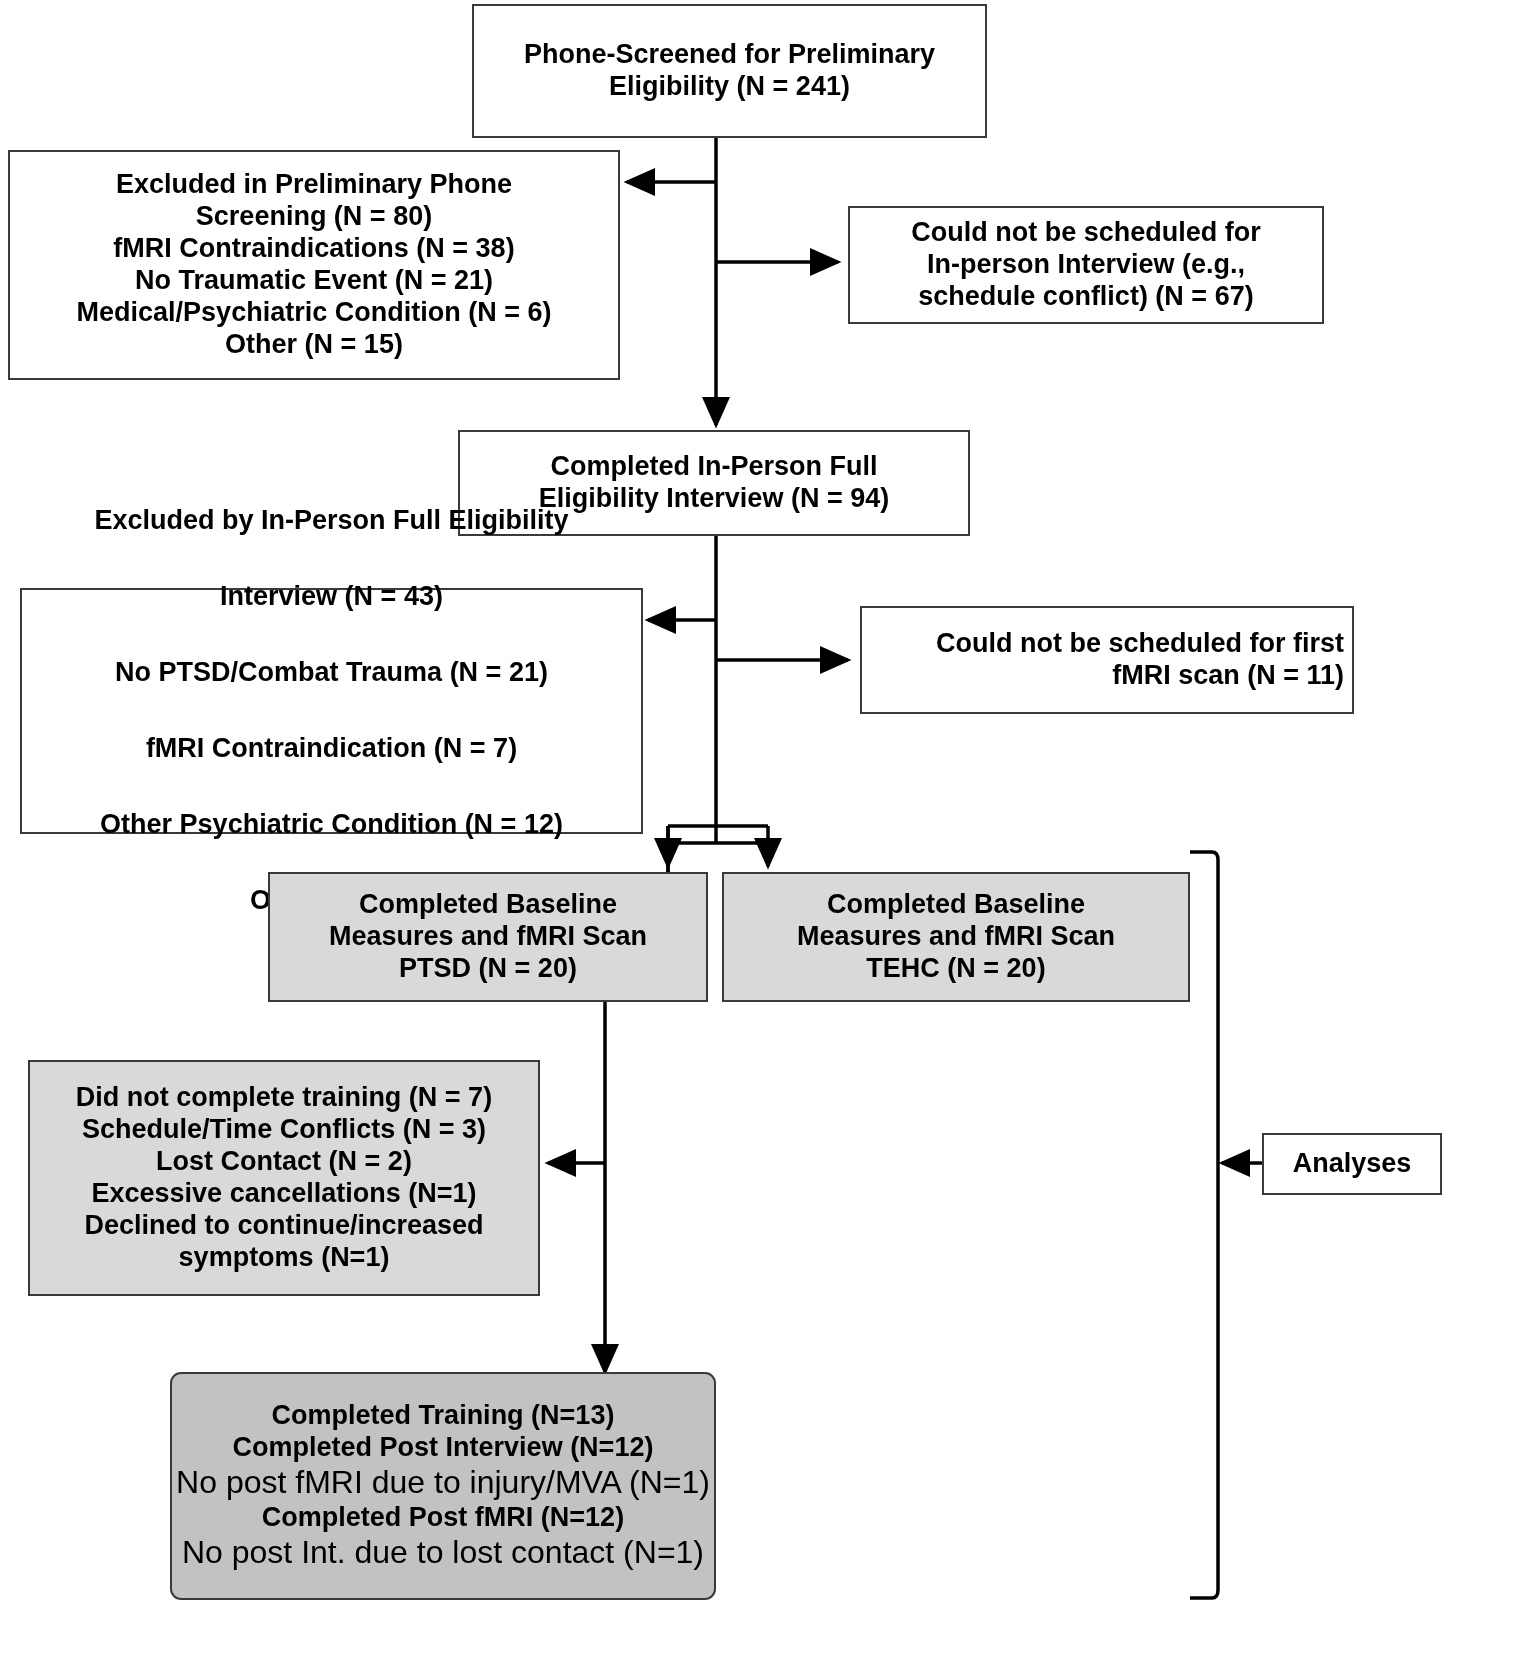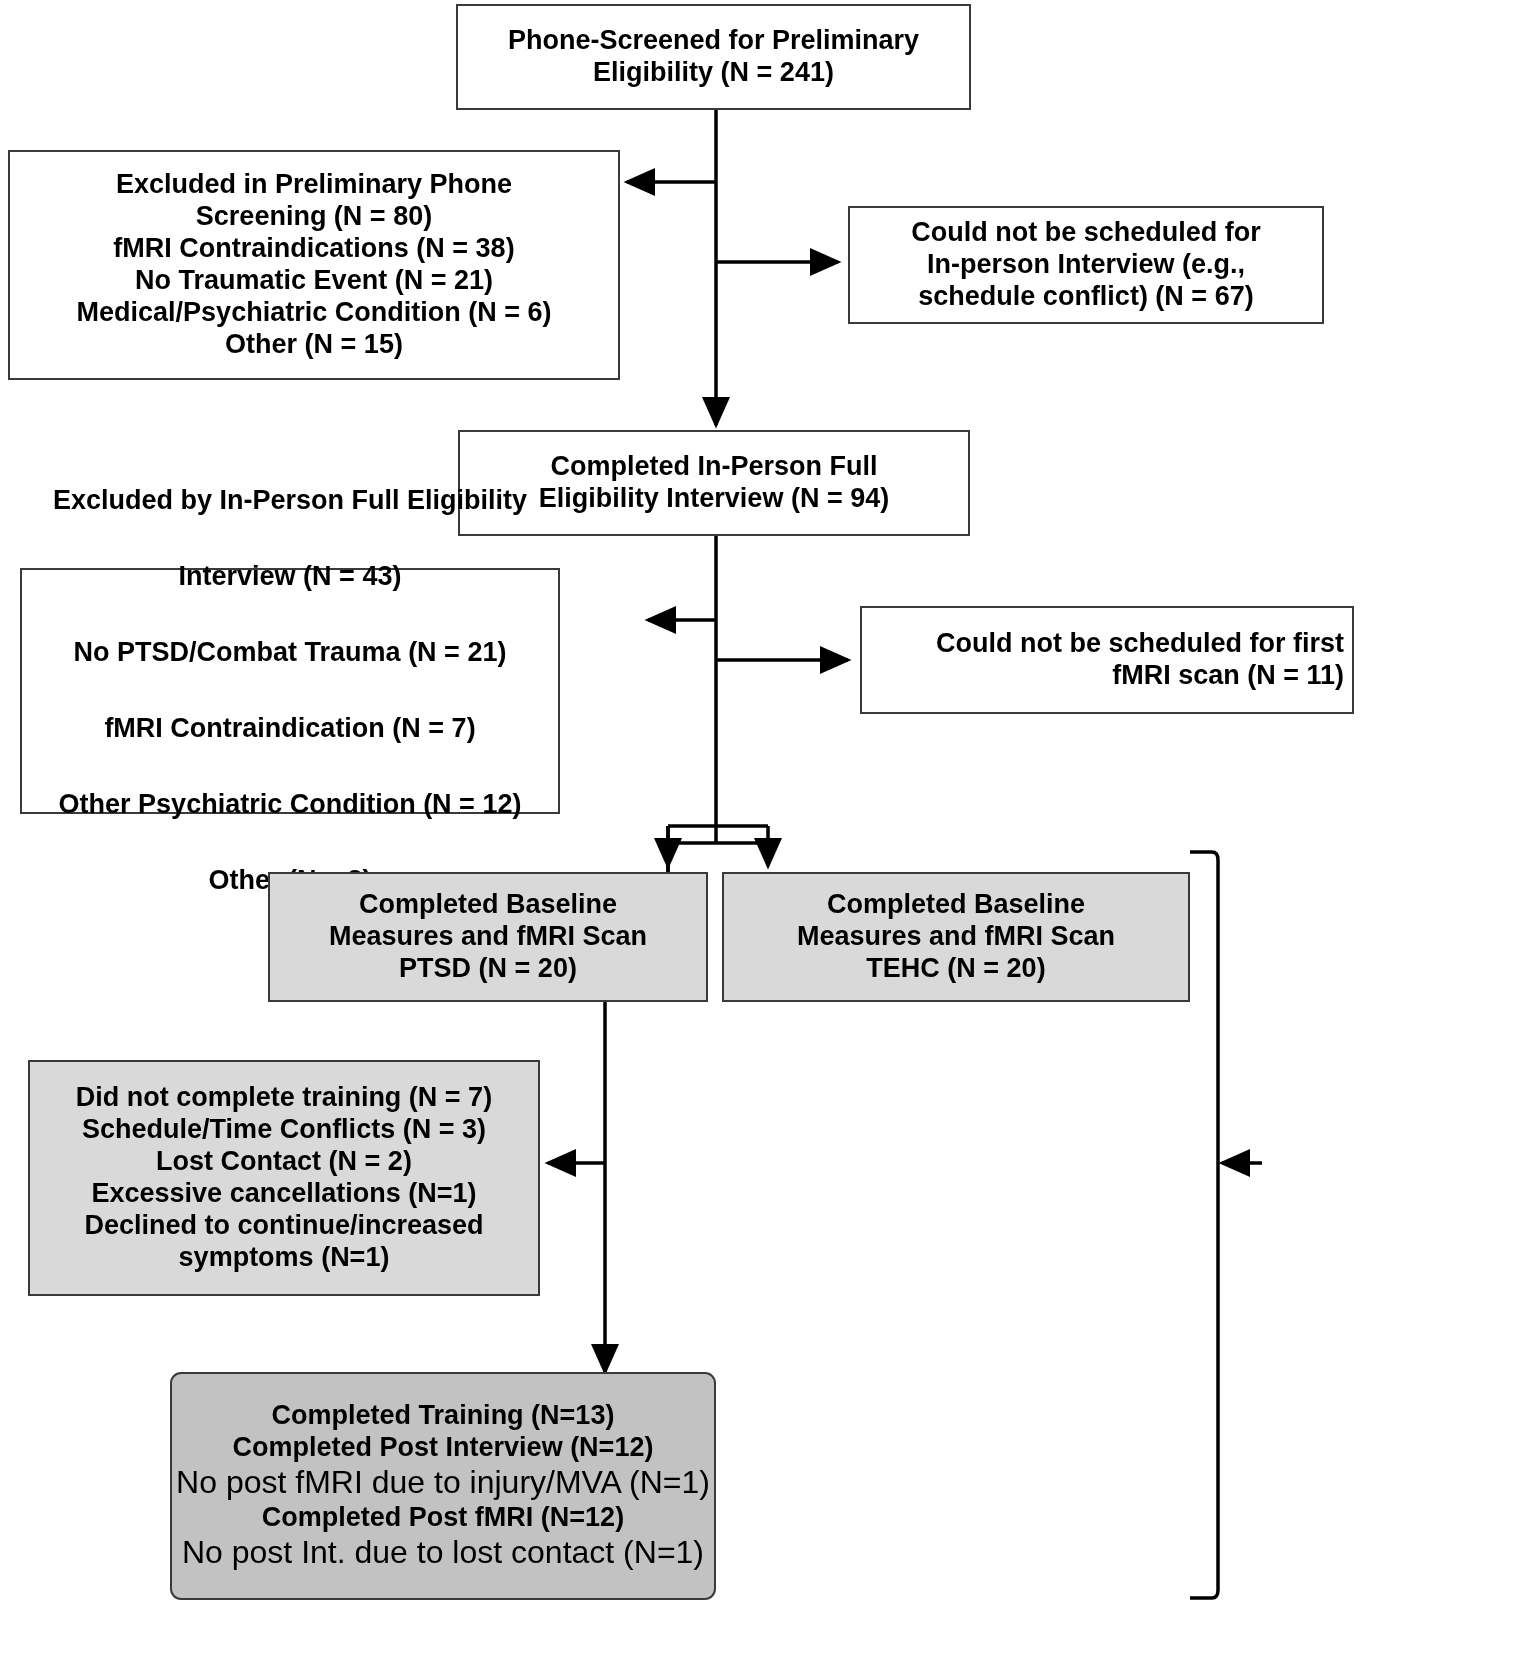--- a/index.html
+++ b/index.html
@@ -92,21 +92,21 @@
 
       <path d="M605,1002 L605,1372" marker-end="url(#ah)"></path>
 
       <path d="M605,1163 L548,1163" marker-end="url(#ah)"></path>
 
       <path d="M1190,852 L1212,852 Q1218,852 1218,860 L1218,1590 Q1218,1598 1212,1598 L1190,1598"></path>
       <path d="M1262,1163 L1222,1163" marker-end="url(#ah)"></path>
     </g>
   </svg>
 
-  <div class="node" style="left:456px; top:4px; width:515px; height:106px;">
+  <div class="node" style="left:472px; top:4px; width:515px; height:134px;">
     <div class="line-b">Phone-Screened for Preliminary</div>
     <div class="line-b">Eligibility (N = 241)</div>
   </div>
 
   <div class="node" style="left:8px; top:150px; width:612px; height:230px;">
     <div class="line-b">Excluded in Preliminary Phone</div>
     <div class="line-b">Screening (N = 80)</div>
     <div class="line-n">fMRI Contraindications (N = 38)</div>
     <div class="line-n">No Traumatic Event (N = 21)</div>
     <div class="line-n">Medical/Psychiatric Condition (N = 6)</div>
@@ -117,21 +117,21 @@
     <div class="line-b">Could not be scheduled for</div>
     <div class="line-b">In-person Interview (e.g.,</div>
     <div class="line-b">schedule conflict) (N = 67)</div>
   </div>
 
   <div class="node" style="left:458px; top:430px; width:512px; height:106px;">
     <div class="line-b">Completed In-Person Full</div>
     <div class="line-b">Eligibility Interview (N = 94)</div>
   </div>
 
-  <div class="node" style="left:20px; top:568px; width:540px; height:246px;gap:44px;">
+  <div class="node" style="left:20px; top:588px; width:623px; height:246px;gap:44px;">
     <div class="line-b">Excluded by In-Person Full Eligibility</div>
     <div class="line-b">Interview (N = 43)</div>
     <div class="line-n">No PTSD/Combat Trauma (N = 21)</div>
     <div class="line-n">fMRI Contraindication (N = 7)</div>
     <div class="line-n">Other Psychiatric Condition (N = 12)</div>
     <div class="line-n">Other (N = 3)</div>
   </div>
 
   <div class="node" style="left:860px; top:606px; width:494px; height:108px;align-items:flex-end;">
     <div class="line-b">Could not be scheduled for first</div>
@@ -160,14 +160,17 @@
   </div>
 
   <div class="node darkgray" style="left:170px; top:1372px; width:546px; height:228px;">
     <div class="line-b">Completed Training (N=13)</div>
     <div class="line-b">Completed Post Interview (N=12)</div>
     <div class="small-n">No post fMRI due to injury/MVA (N=1)</div>
     <div class="line-b">Completed Post fMRI (N=12)</div>
     <div class="small-n">No post Int. due to lost contact (N=1)</div>
   </div>
 
+  <div class="node" style="left:1262px; top:1133px; width:180px; height:62px;">
+    <div class="line-b">Analyses</div>
+  </div>
 
 </div>
 
 </body></html>

